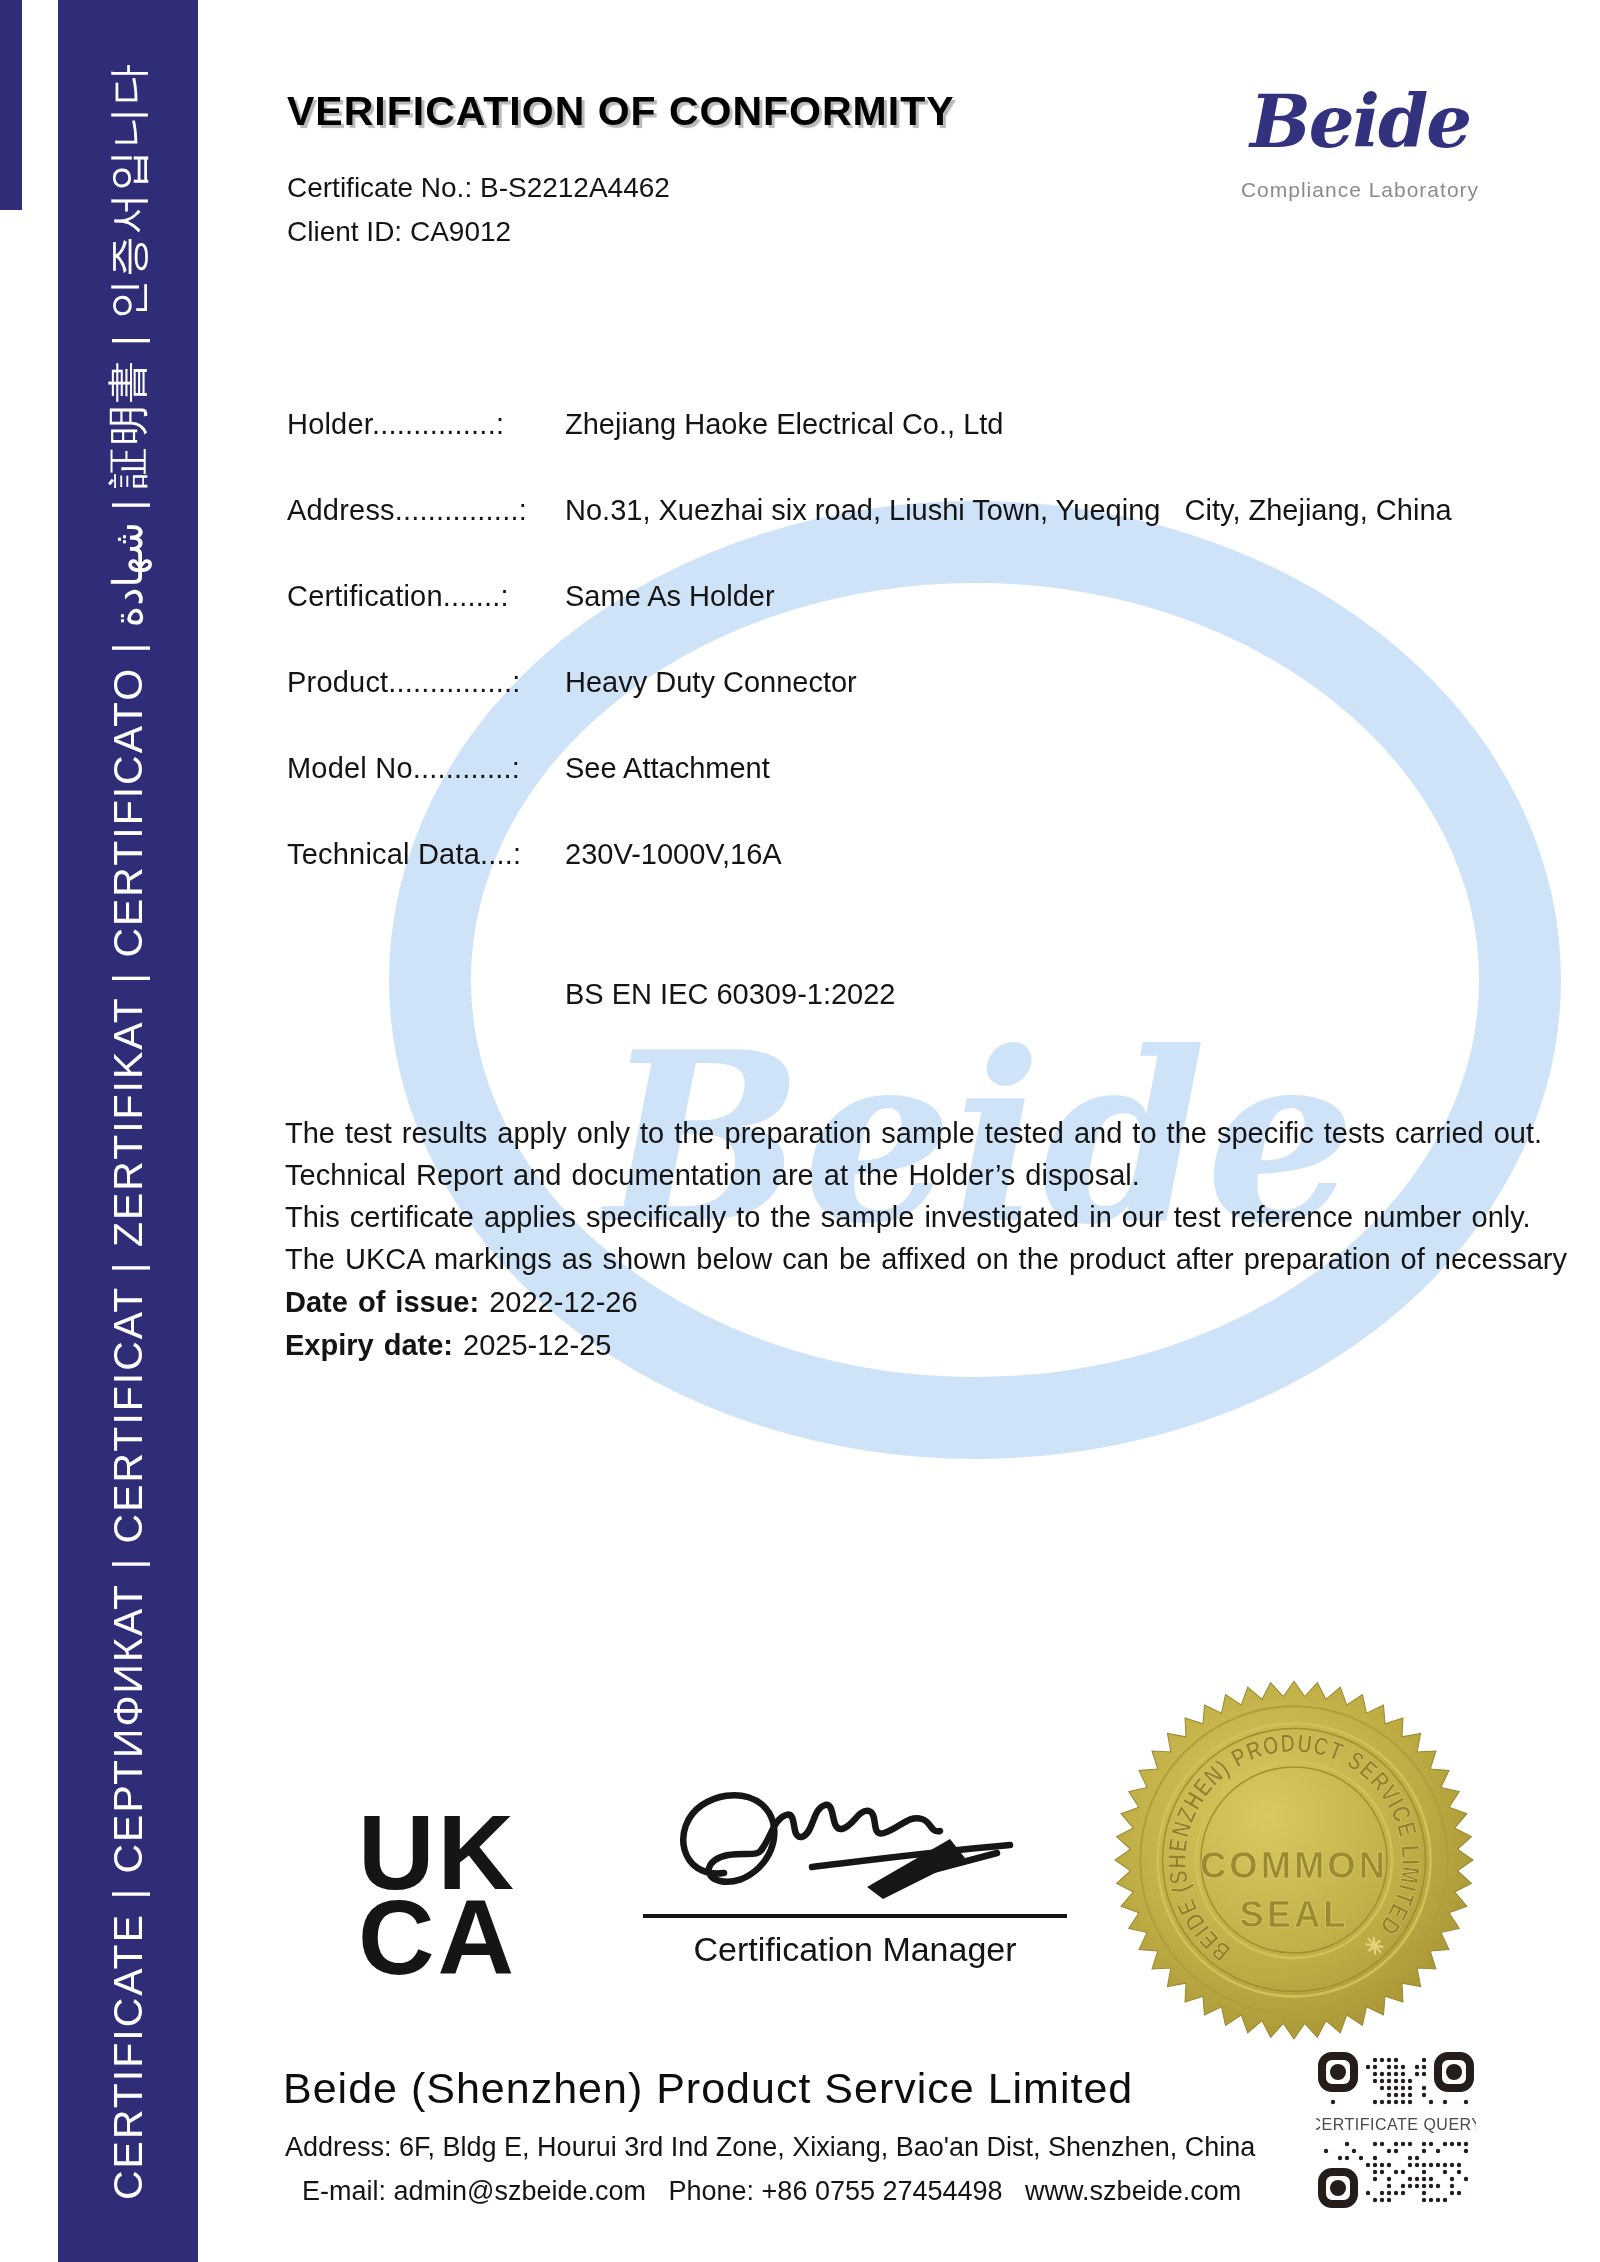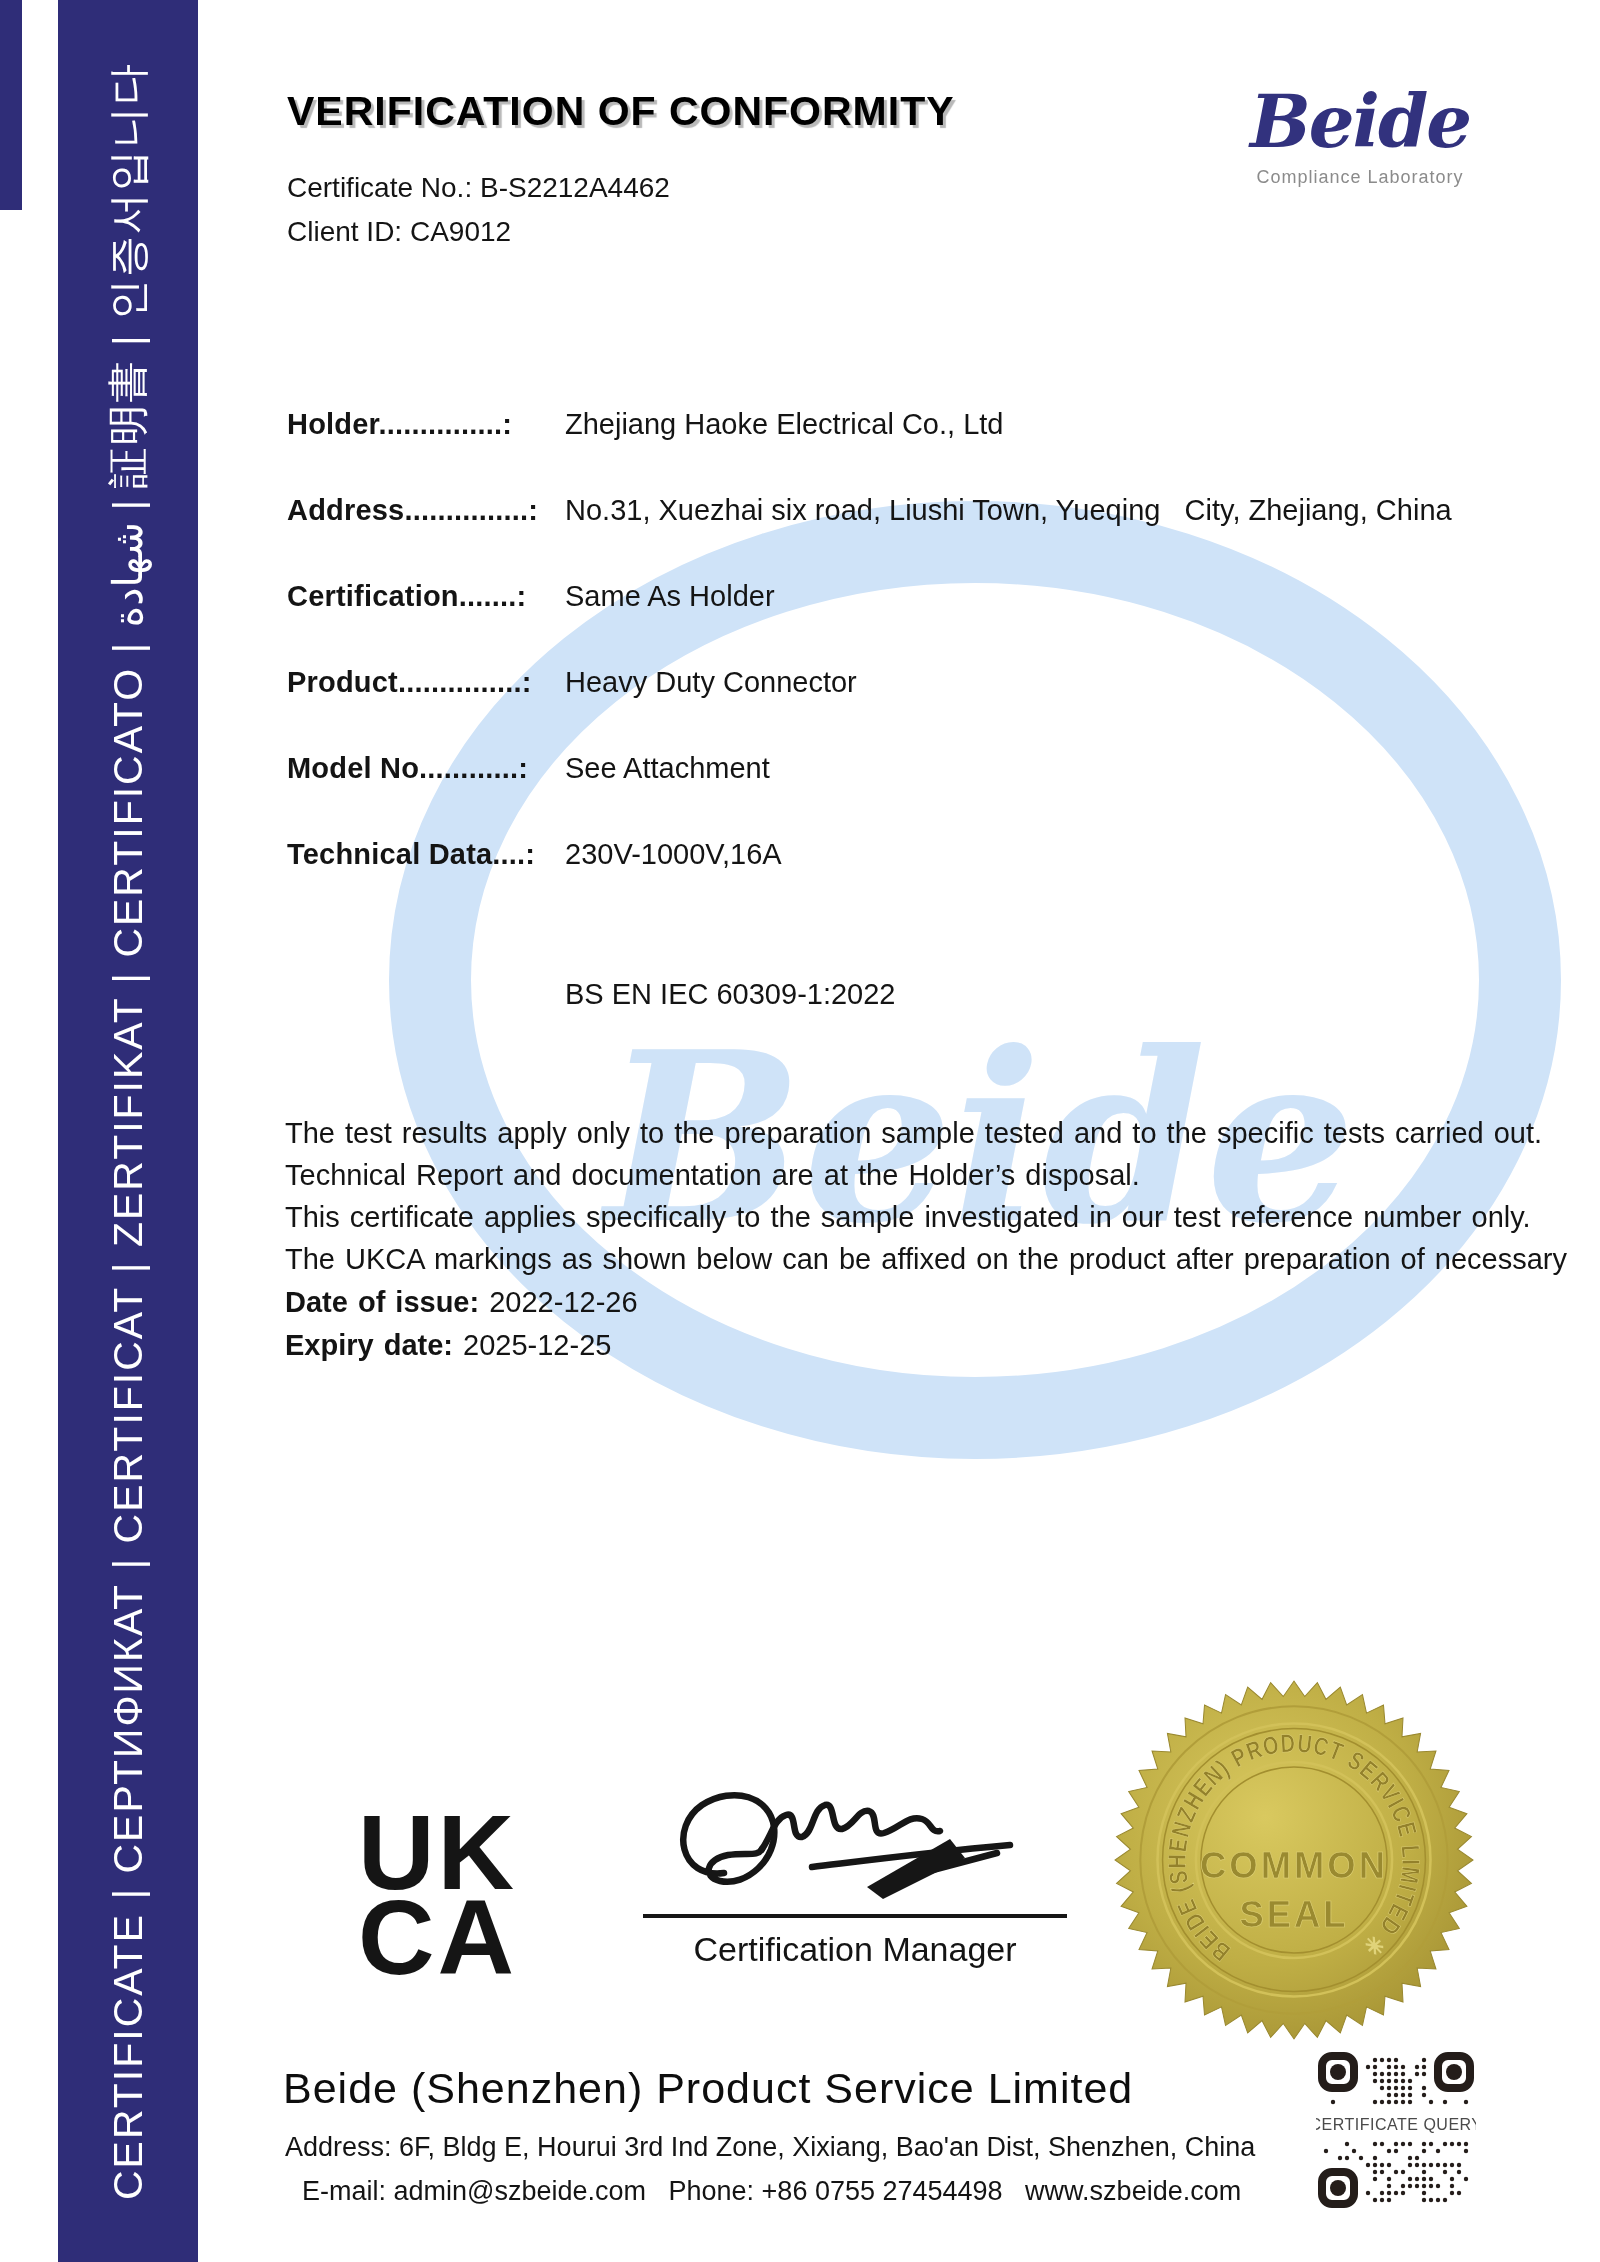--- a/index.html
+++ b/index.html
@@ -30,24 +30,24 @@
   .content{position:absolute;left:0;top:0;width:1600px;height:2262px;z-index:1;}
 
   .title{position:absolute;left:287px;top:88px;font-size:41px;font-weight:bold;letter-spacing:1px;
     color:#000;text-shadow:3px 3px 1px var(--title-shadow);}
   .cert-no{position:absolute;left:287px;top:172px;font-size:28px;}
   .client-id{position:absolute;left:287px;top:216px;font-size:28px;}
 
   .logo{position:absolute;left:1215px;top:86px;width:290px;text-align:center;}
   .logo-name{font-family:"DejaVu Serif",serif;font-style:italic;font-weight:bold;
     font-size:72px;line-height:1;color:var(--logo-indigo);letter-spacing:-2px;}
-  .logo-sub{font-size:18px;color:var(--subtitle-gray);letter-spacing:1px;margin-top:9px;}
+  .logo-sub{font-size:21px;color:var(--subtitle-gray);letter-spacing:1px;margin-top:20px;}
 
   .field-row{position:absolute;left:287px;width:1240px;font-size:29px;}
-  .flabel{display:inline-block;width:272px;font-weight:bold;letter-spacing:0.2px;vertical-align:top;}
+  .flabel{display:inline-block;width:272px;font-weight:normal;letter-spacing:0.2px;vertical-align:top;}
   .fvalue{display:inline-block;white-space:pre;vertical-align:top;margin-left:6px;}
   .fvalue2{position:absolute;left:565px;top:978px;font-size:29px;white-space:pre;}
 
   .body-text{position:absolute;left:285px;top:1112px;width:1215px;font-size:29px;line-height:42px;word-spacing:2px;}
   .body-line{white-space:nowrap;}
   .date-line{margin-top:1px;}
   .date-line b{font-weight:bold;}
 
   .ukca{position:absolute;left:358px;top:1810px;font-weight:bold;font-size:106px;line-height:0.80;
     letter-spacing:3px;color:#151515;}

